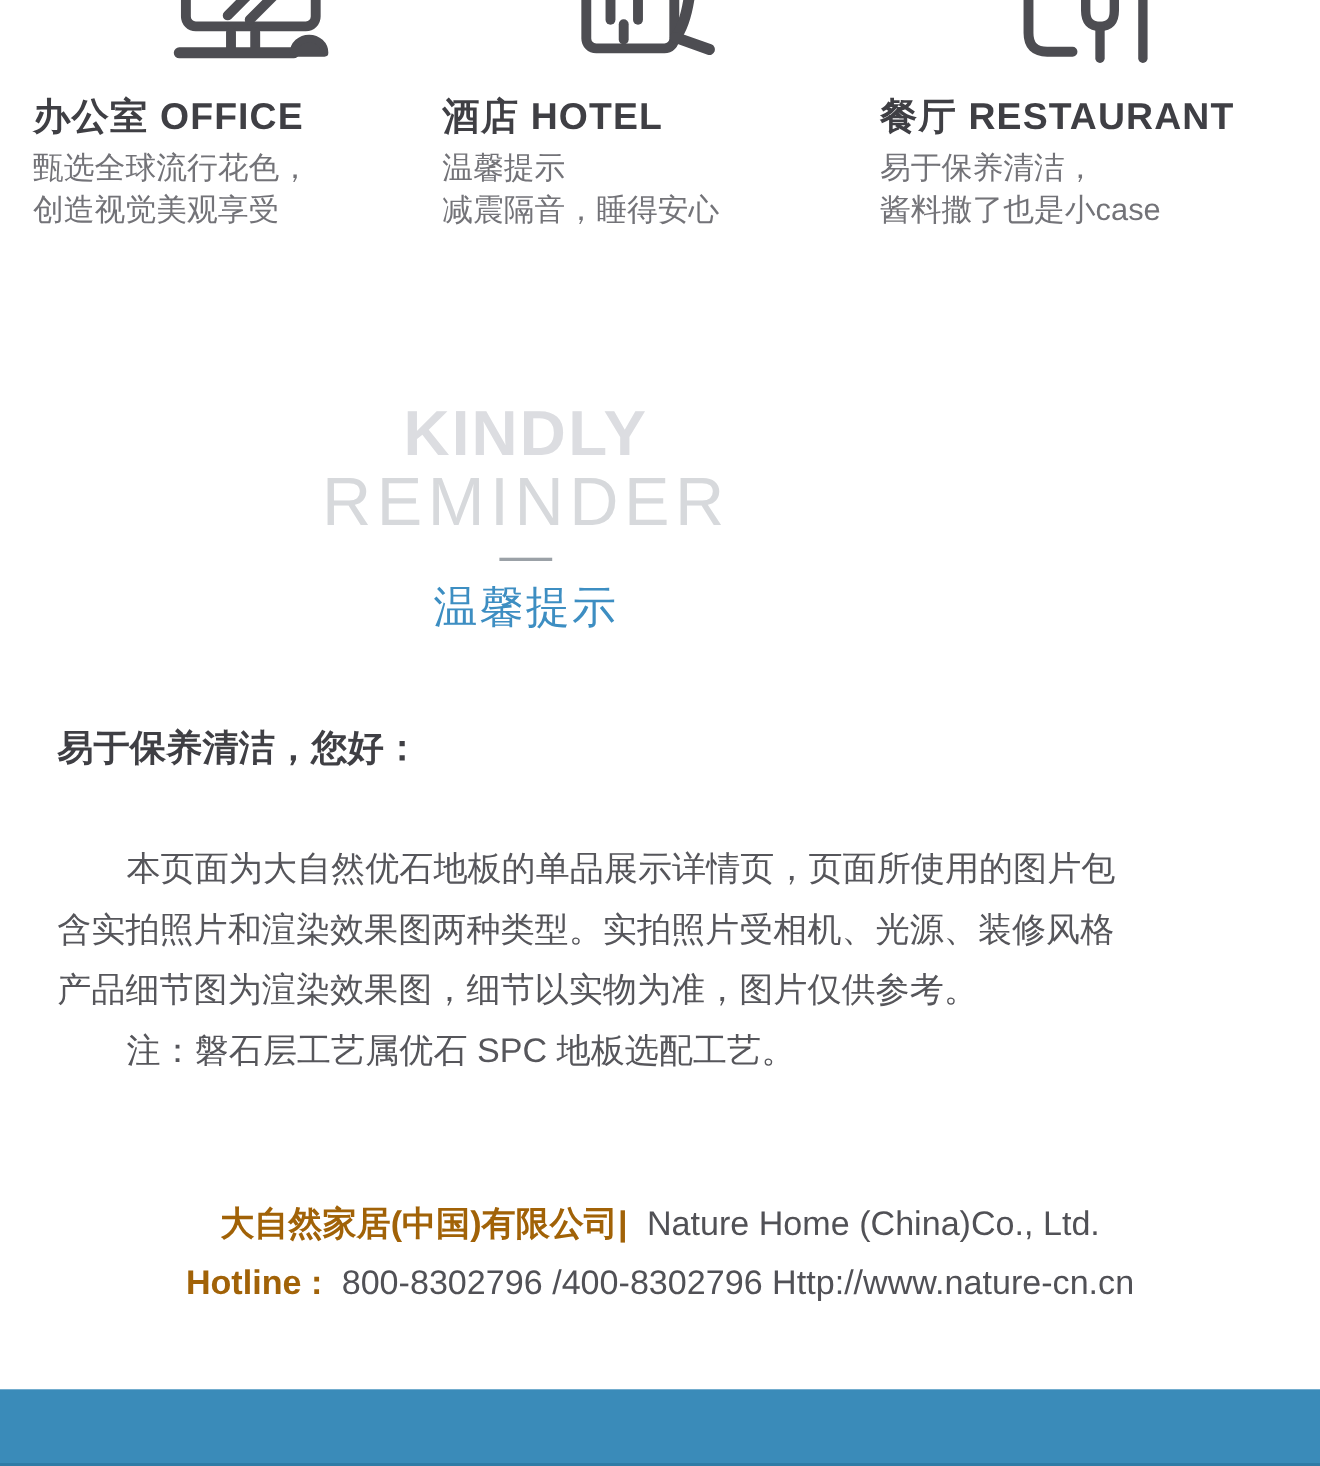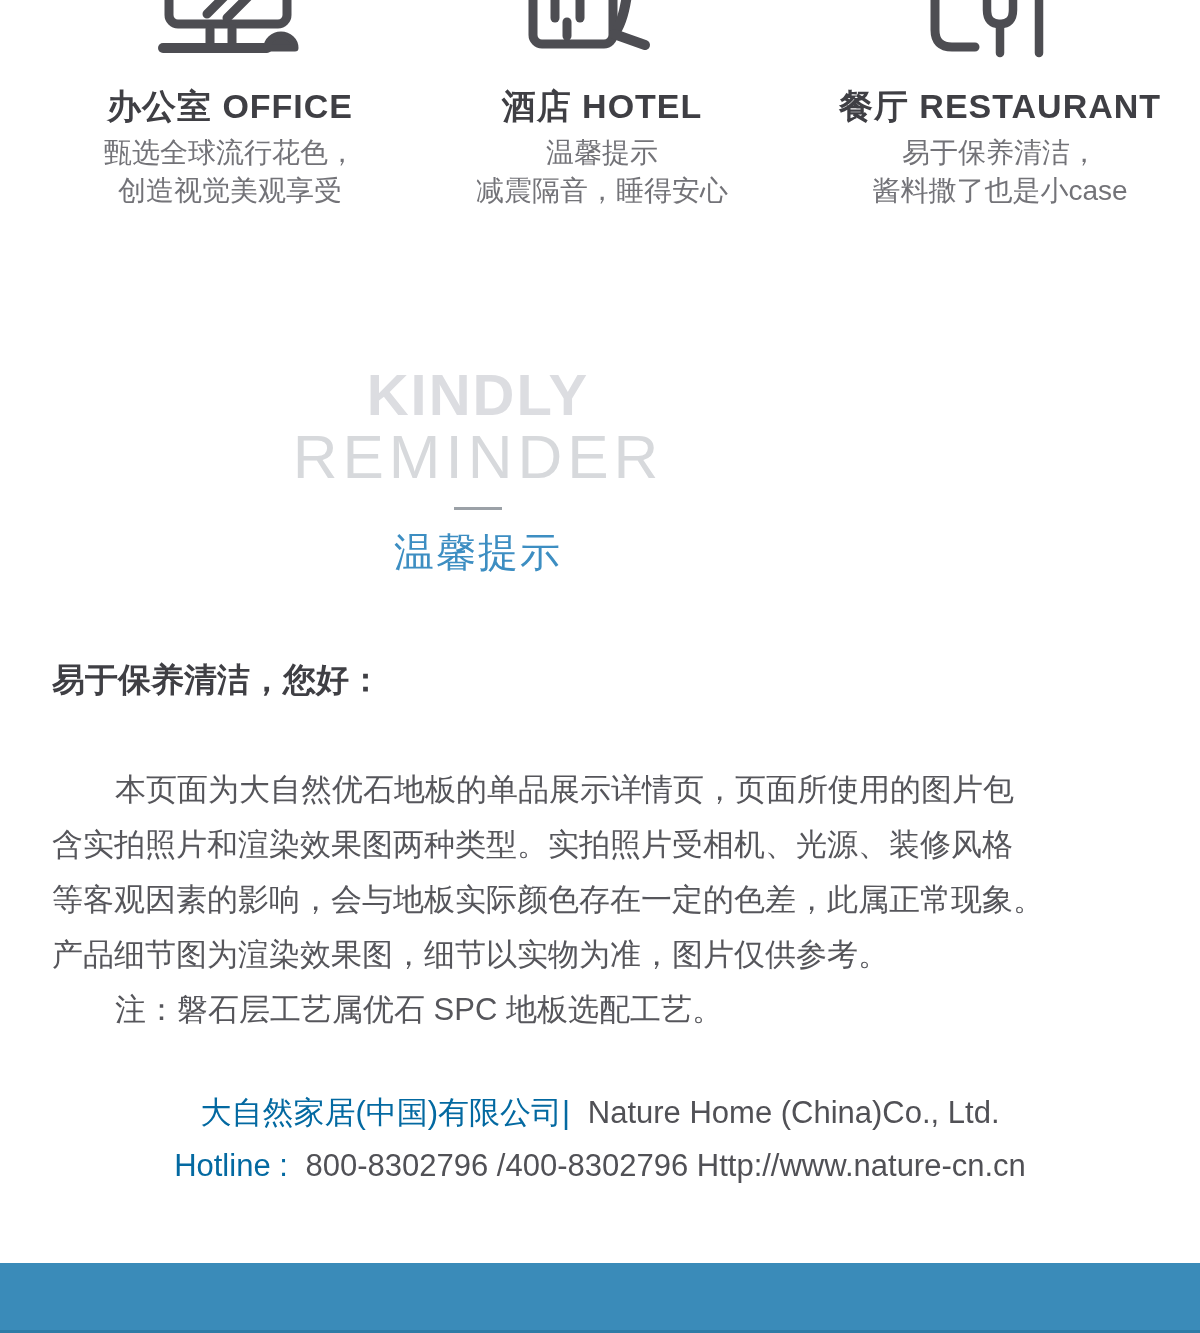--- a/index.html
+++ b/index.html
@@ -3,21 +3,21 @@
 <meta charset="utf-8">
 <style>
   html,body { margin:0; padding:0; background:#ffffff; }
   .page {
     position:relative; width:1200px; height:1333px; margin:0 auto;
     background:#ffffff; overflow:hidden;
     font-family:"Liberation Sans","DejaVu Sans",sans-serif;
   }
 
   
-  .scene-col { position:absolute; top:0; width:400px; text-align:center; }
+  .scene-col { position:absolute; top:0; width:400px; text-align:left; }
   .scene-col.c0 { left:30px; }
   .scene-col.c1 { left:402px; }
   .scene-col.c2 { left:800px; }
   .icon-box { height:58px; overflow:hidden; display:flex; justify-content:center; }
   .icon-box svg { margin-top:-54px; flex:none; display:block; }
   .scene-title { margin-top:30px; font-size:34px; line-height:36px; font-weight:bold;
                  color:#3f3f44; letter-spacing:1px; white-space:nowrap; }
   .scene-desc  { margin-top:10px; font-size:28px; line-height:38px; color:#737378; white-space:nowrap; }
 
   
@@ -31,21 +31,21 @@
   
   .notice-sec { position:absolute; top:660px; left:52px; width:1096px; }
   .salutation { margin:0; font-size:33px; line-height:40px; font-weight:bold; color:#3f3f44; }
   .notice-body { margin-top:62px; font-size:31px; line-height:55px; color:#56565b; font-weight:300; }
   .notice-line { white-space:nowrap; }
   .notice-line.indent { text-indent:63px; }
 
   
   .footer-sec { position:absolute; top:1086px; left:0; width:1200px; text-align:center; color:#515156; }
   .footer-line { margin:0; font-size:31px; line-height:53px; white-space:nowrap; }
-  .footer-bold { font-weight:normal; color:#0369a1; }
+  .footer-bold { font-weight:bold; color:#a16207; }
   .gap-sm { margin-left:9px; }
 
   
   .blue-bar { position:absolute; left:0; bottom:0; width:1200px; height:70px; background:#3a8bb9; }
   .blue-bar-edge { position:absolute; left:0; bottom:0; width:100%; height:3px; background:#2f7ba6; }
 </style>
 </head>
 <body>
 
 <div class="page">
@@ -114,21 +114,20 @@
     <div class="reminder-en">REMINDER</div>
     <div class="divider"></div>
     <div class="reminder-cn">温馨提示</div>
   </div>
 
   <div class="notice-sec">
     <p class="salutation">易于保养清洁，您好：</p>
     <div class="notice-body">
       <div class="notice-line indent">本页面为大自然优石地板的单品展示详情页，页面所使用的图片包</div>
       <div class="notice-line">含实拍照片和渲染效果图两种类型。实拍照片受相机、光源、装修风格</div>
-      <div class="notice-line">等客观因素的影响，会与地板实际颜色存在一定的色差，此属正常现象。</div>
       <div class="notice-line">产品细节图为渲染效果图，细节以实物为准，图片仅供参考。</div>
       <div class="notice-line indent">注：磐石层工艺属优石 SPC 地板选配工艺。</div>
     </div>
   </div>
 
   <div class="footer-sec">
     <p class="footer-line">
       <span class="footer-bold">大自然家居(中国)有限公司|</span>
       <span class="gap-sm">Nature Home (China)Co., Ltd.</span>
     </p>

